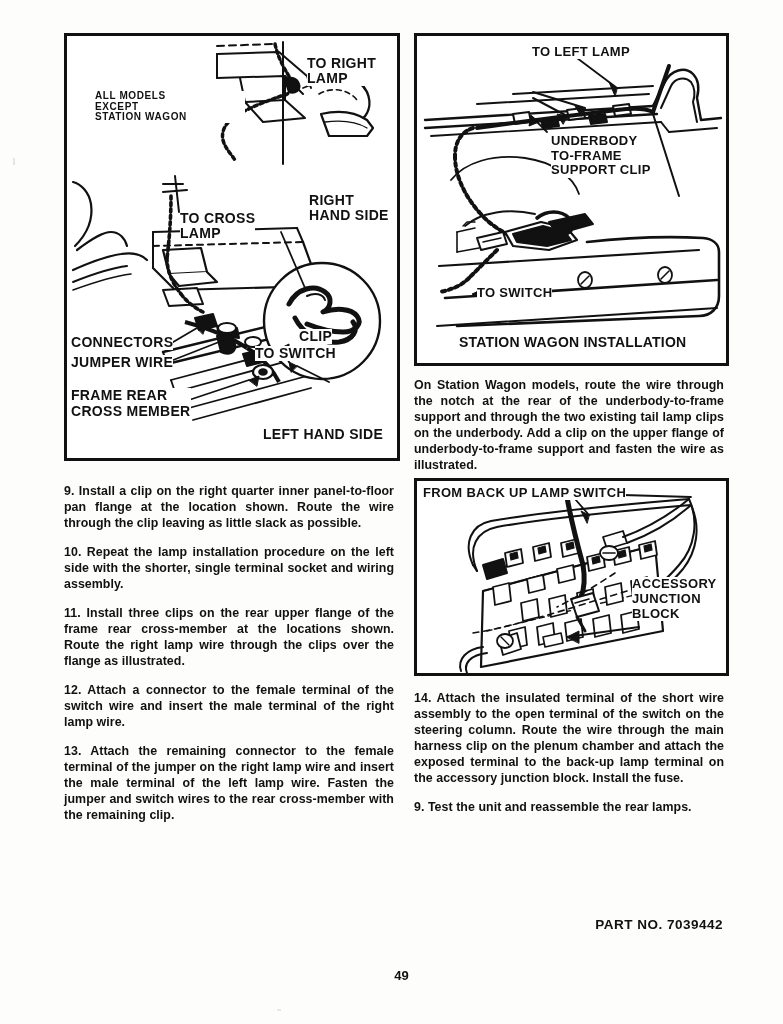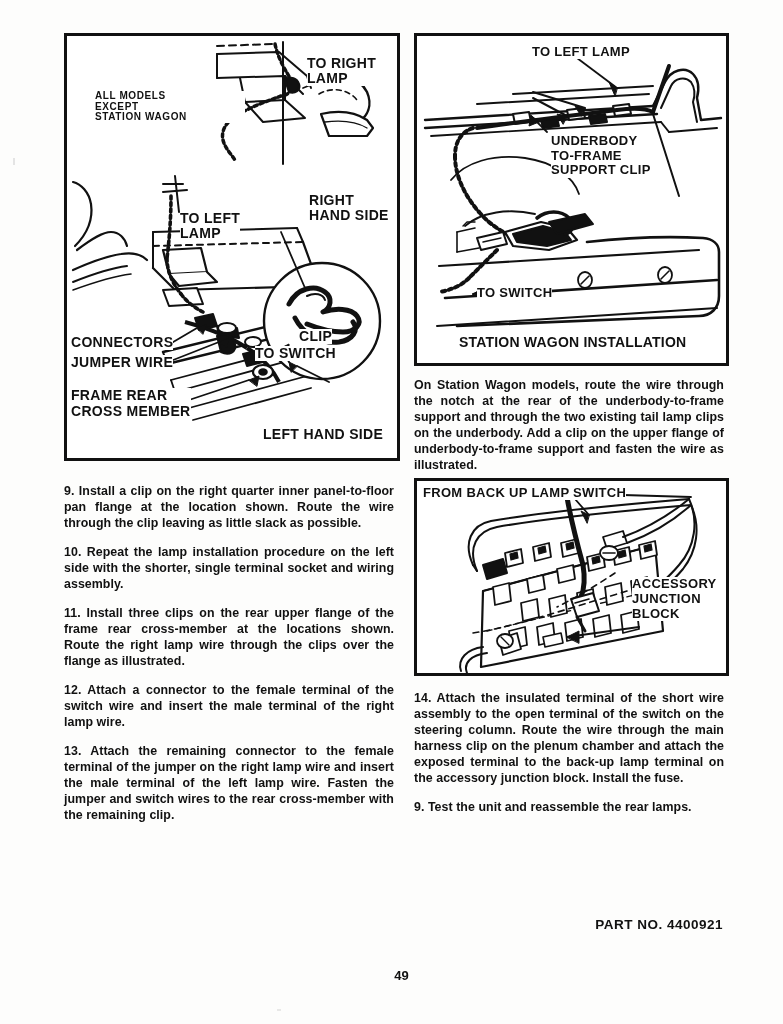--- a/index.html
+++ b/index.html
@@ -190,21 +190,21 @@
       </g>
     </svg>
 
     <div class="flabel" id="lbl-allmodels">ALL MODELS
 EXCEPT
 STATION WAGON</div>
     <div class="flabel" id="lbl-toright">TO RIGHT
 LAMP</div>
     <div class="flabel" id="lbl-righthand">RIGHT
 HAND SIDE</div>
-    <div class="flabel" id="lbl-toleft">TO LEFT
+    <div class="flabel" id="lbl-toleft">TO CROSS
 LAMP</div>
     <div class="flabel" id="lbl-clip">CLIP</div>
     <div class="flabel" id="lbl-toswitch">TO SWITCH</div>
     <div class="flabel" id="lbl-connectors">CONNECTORS</div>
     <div class="flabel" id="lbl-jumper">JUMPER WIRE</div>
     <div class="flabel" id="lbl-framerear">FRAME REAR
 CROSS MEMBER</div>
     <div class="flabel" id="lbl-lefthand">LEFT HAND SIDE</div>
   </div>
 
@@ -390,18 +390,18 @@
     <p>11. Install three clips on the rear upper flange of the frame rear cross-member at the locations shown. Route the right lamp wire through the clips over the flange as illustrated.</p>
     <p>12. Attach a connector to the female terminal of the switch wire and insert the male terminal of the right lamp wire.</p>
     <p>13. Attach the remaining connector to the female terminal of the jumper on the right lamp wire and insert the male terminal of the left lamp wire. Fasten the jumper and switch wires to the rear cross-member with the remaining clip.</p>
   </div>
 
   <div class="bodytext" id="col-right-bottom">
     <p>14. Attach the insulated terminal of the short wire assembly to the open terminal of the switch on the steering column. Route the wire through the main harness clip on the plenum chamber and attach the exposed terminal to the back-up lamp terminal on the accessory junction block. Install the fuse.</p>
     <p>9. Test the unit and reassemble the rear lamps.</p>
   </div>
 
-  <div id="partno">PART NO. 4400921</div>
+  <div id="partno">PART NO. 7039442</div>
   <div id="pagenum">49</div>
 
   <div class="speck" style="left:13px;top:158px;width:2px;height:7px;opacity:.55;"></div>
   <div class="speck" style="left:277px;top:1009px;width:4px;height:2px;opacity:.45;"></div>
 </div>
 
 </body></html>

